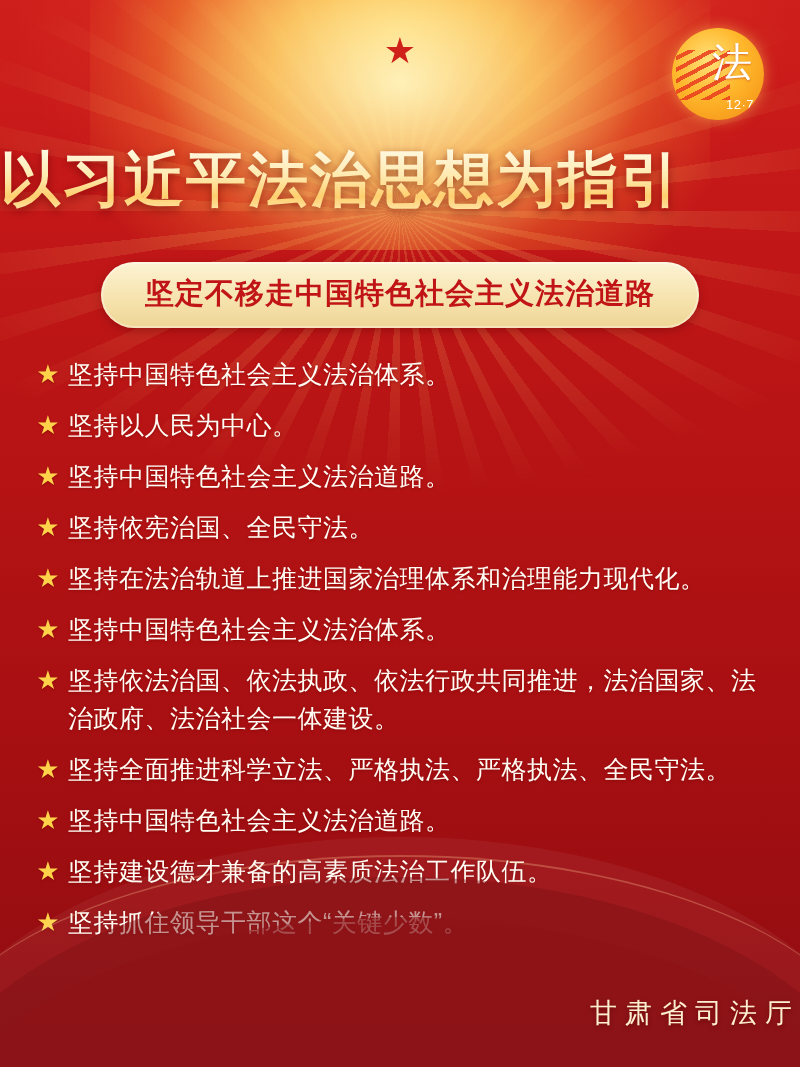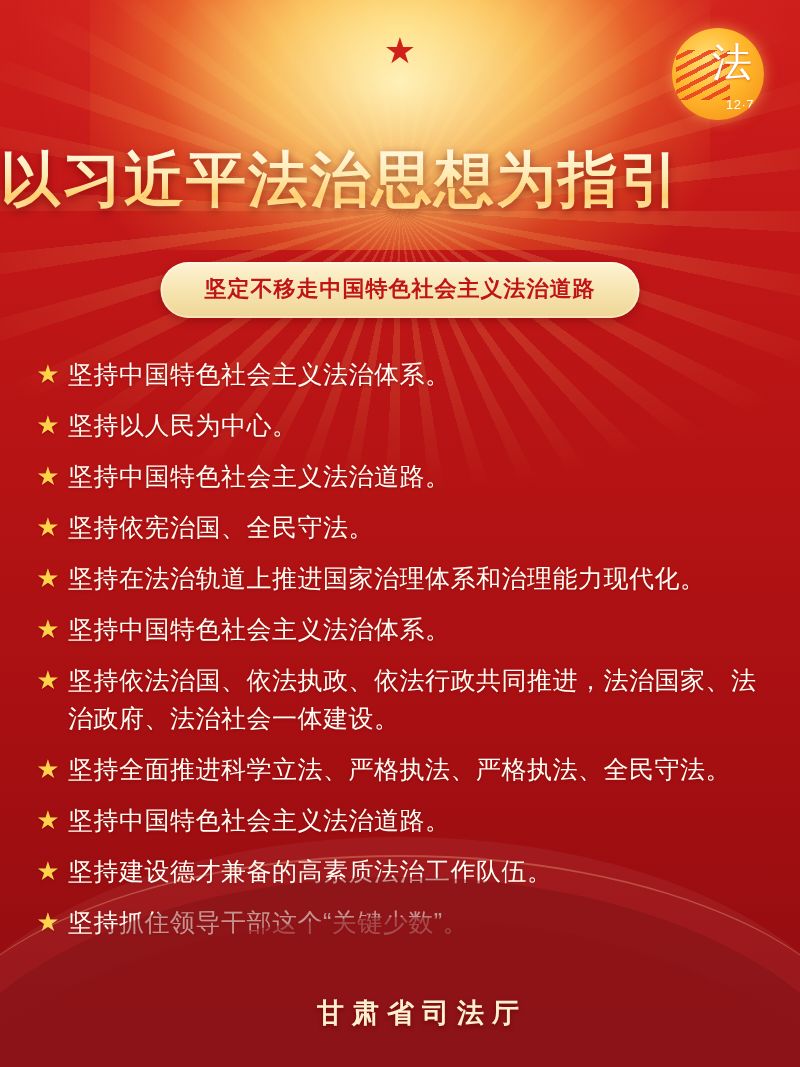--- a/index.html
+++ b/index.html
@@ -123,21 +123,21 @@
     transform: translateX(-50%);
   }
   .subbanner {
     display: inline-block;
     padding: 12px 44px 14px;
     border-radius: 34px;
     background: linear-gradient(180deg, #fdf3d4 0%, #f6e3ae 55%, #efd596 100%);
     box-shadow: 0 3px 10px rgba(90,0,0,0.35), inset 0 0 0 2px rgba(255,255,255,0.35);
     font-family: "DejaVu Serif", "Liberation Serif", serif;
     font-weight: bold;
-    font-size: 22px;
+    font-size: 29px;
     letter-spacing: 1px;
     color: #c01417;
     white-space: nowrap;
   }
 
   .list {
     position: absolute;
     left: 0; right: 0;
     top: 355px;
     padding: 0 30px 0 28px;
@@ -186,23 +186,23 @@
     bottom: -10px;
     border-top: 2px solid rgba(255,200,150,0.30);
     border-radius: 50% 50% 0 0 / 100% 100% 0 0;
     pointer-events: none;
   }
 
   .footer {
     position: absolute;
     left: 0; right: 0;
     bottom: 36px;
-    text-align: center;
+    text-align: right;
     font-family: "DejaVu Serif", "Liberation Serif", serif;
-    font-weight: bold;
+    font-weight: normal;
     font-size: 27px;
     letter-spacing: 8px;
     color: #fdf0cf;
     text-shadow: 0 2px 4px rgba(90,0,0,0.6);
     margin-left: 44px;
   }
 </style>
 </head>
 <body>
 

